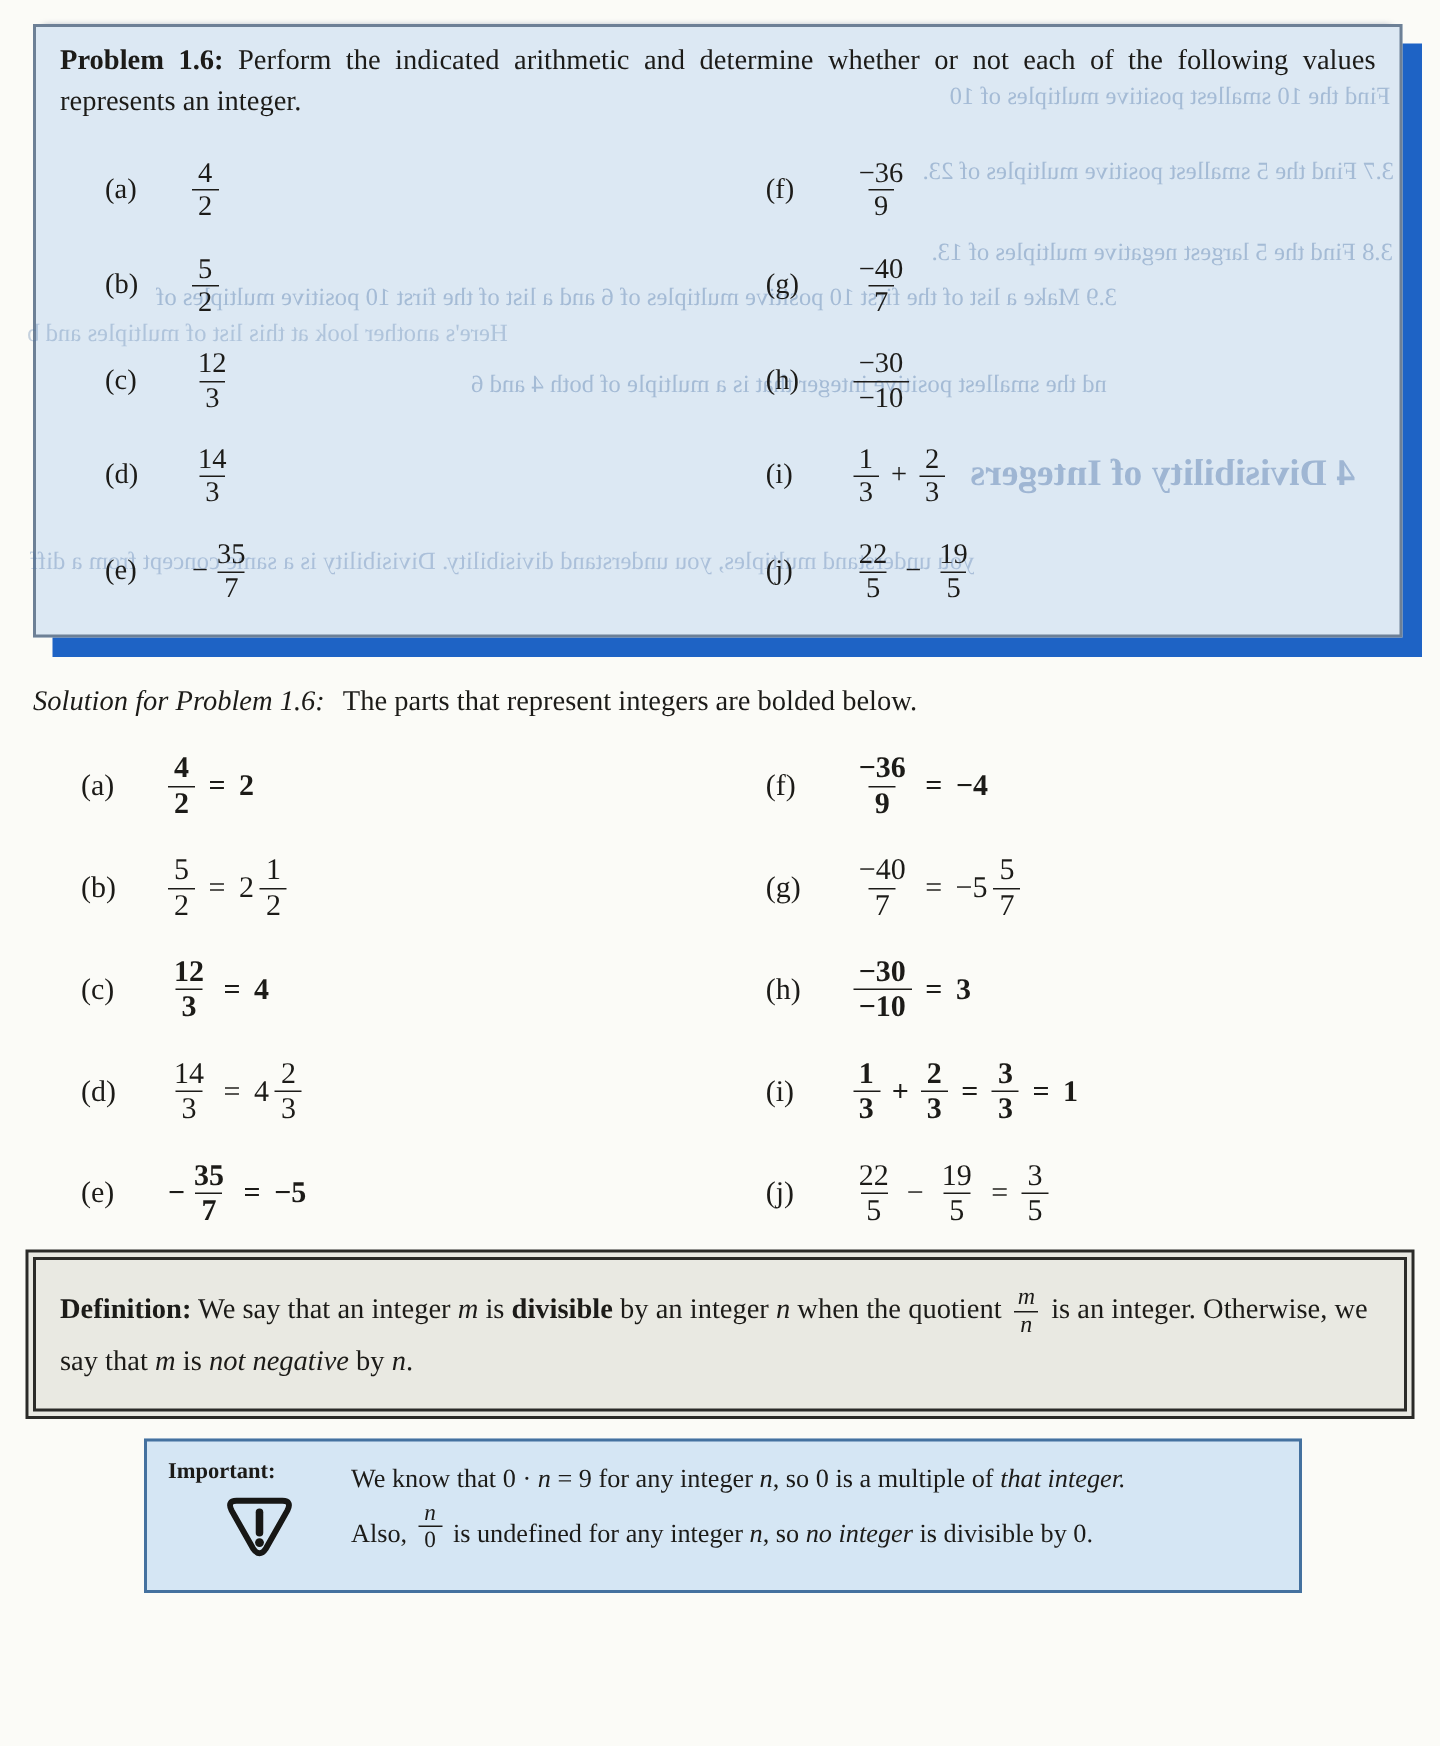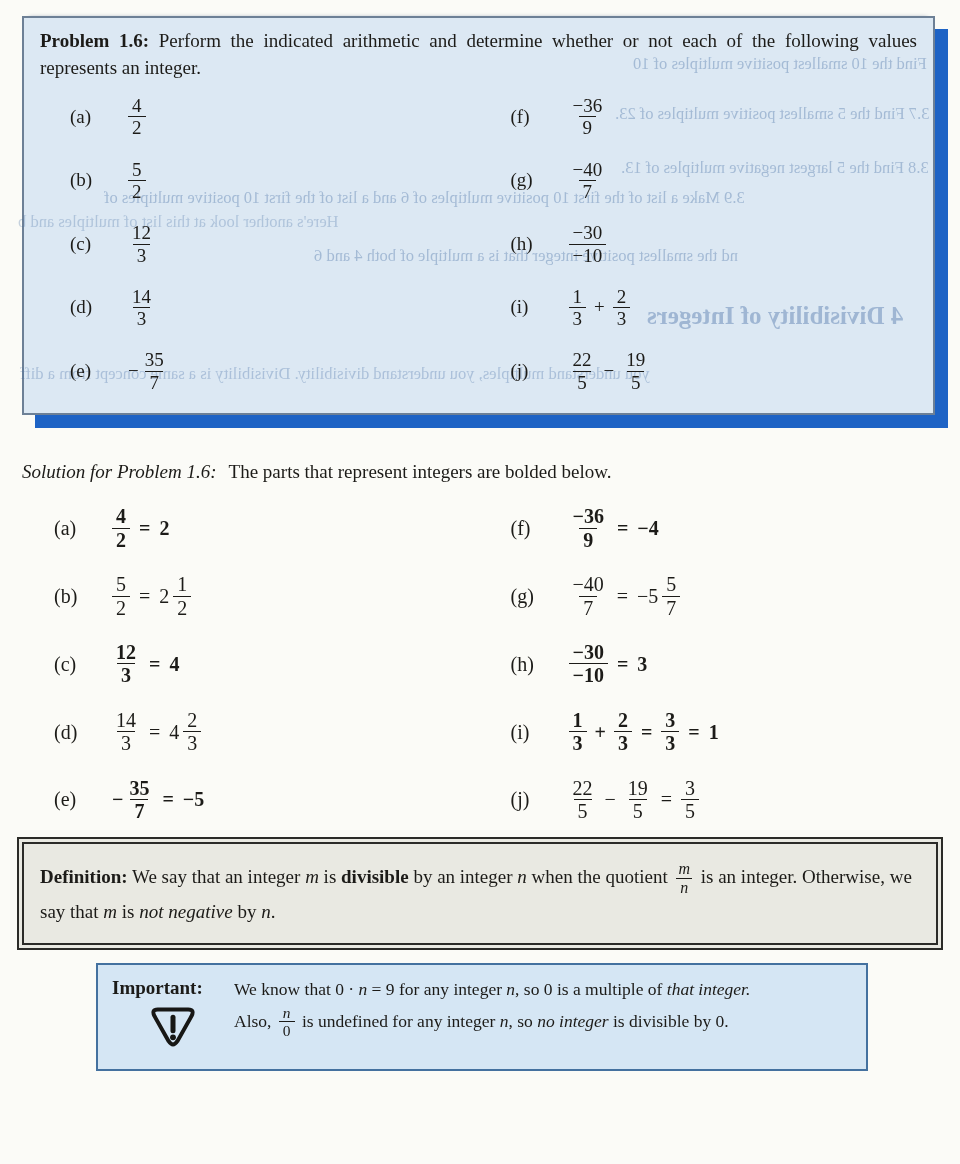--- a/index.html
+++ b/index.html
@@ -15,21 +15,21 @@
   .top-artifact{position:absolute;top:1px;left:28px;width:900px;height:8px;
     background:rgba(72,92,128,.55);filter:blur(2px);border-radius:3px;}
 
   
   .problem-box{
     position:relative;margin:16px 25px 0 22px;
     background:#dce8f3;border:2px solid #6d8096;
     box-shadow:13px 13px 0 0 #1e63c5;
     padding:8px 14px 14px 14px;min-height:348px;box-sizing:border-box;
   }
-  .problem-box .intro{margin:2px 2px 8px 2px;text-align:justify;}
+  .problem-box .intro{margin:2px 2px 18px 2px;text-align:justify;}
   .prob-grid{
     display:grid;grid-template-columns:1fr 1fr;grid-template-rows:repeat(5,1fr);
     grid-auto-flow:column;row-gap:8px;margin-top:6px;position:relative;z-index:2;
   }
   .item{display:flex;align-items:center;padding:6px 0 6px 32px;}
   .lbl{width:58px;flex:0 0 58px;}
   .math{display:inline-flex;align-items:center;}
   .frac{display:inline-flex;flex-direction:column;align-items:center;line-height:1.12;}
   .fn{padding:0 4px;}
   .fd{padding:0 4px;border-top:1.6px solid currentColor;}
@@ -45,21 +45,21 @@
   .g0{top:34px;right:6px;}
   .g1{top:84px;right:4px;}
   .g2{top:138px;right:4px;}
   .g3{top:168px;left:80px;}
   .g4{top:192px;left:-6px;color:rgba(73,112,166,.30);}
   .g5{top:226px;left:290px;}
   .g6{top:280px;right:30px;font-size:25px;font-weight:700;color:rgba(73,112,166,.42);}
   .g7{top:344px;left:-4px;color:rgba(73,112,166,.33);}
 
   
-  .sol-head{margin:44px 22px 0 22px;}
+  .sol-head{margin:30px 22px 0 22px;}
   .sol-head .it{font-style:italic;}
   .sol-head .rest{margin-left:12px;}
   .sol-grid{
     display:grid;grid-template-columns:1fr 1fr;grid-template-rows:repeat(5,1fr);
     grid-auto-flow:column;row-gap:10px;margin:14px 25px 0 22px;font-size:20px;
   }
   .sol-grid .item{padding:6px 0 6px 32px;}
 
   
   .para{margin:22px 22px 0 22px;text-align:justify;}
@@ -80,24 +80,24 @@
   .b{font-weight:700;}
   .i{font-style:italic;}
 
   
   .imp-box{
     margin:18px 0 0 96px;width:772px;box-sizing:border-box;
     background:#d5e6f4;border:2px solid #44719f;
     padding:10px 14px 12px 14px;display:flex;
   }
   .imp-left{flex:0 0 122px;display:flex;flex-direction:column;align-items:center;}
-  .imp-label{font-weight:700;align-self:flex-start;font-size:19px;}
+  .imp-label{font-weight:700;align-self:flex-start;font-size:15px;}
   .warning-svg{margin-top:4px;}
   .imp-body{flex:1;font-size:17.5px;line-height:1.5;padding-top:1px;}
-  .imp-line{white-space:nowrap;display:flex;align-items:center;}
+  .imp-line{white-space:nowrap;display:flex;align-items:flex-end;}
   .imp-line + .imp-line{margin-top:2px;font-family:Liberation Serif, serif;}
   .imp-box .frac{font-size:15.5px;margin:0 3px;line-height:1.1;}
   .nw{white-space:pre;}
 </style>
 </head>
 <body>
 
 <div class="page">
 
   <div class="top-artifact"></div>

